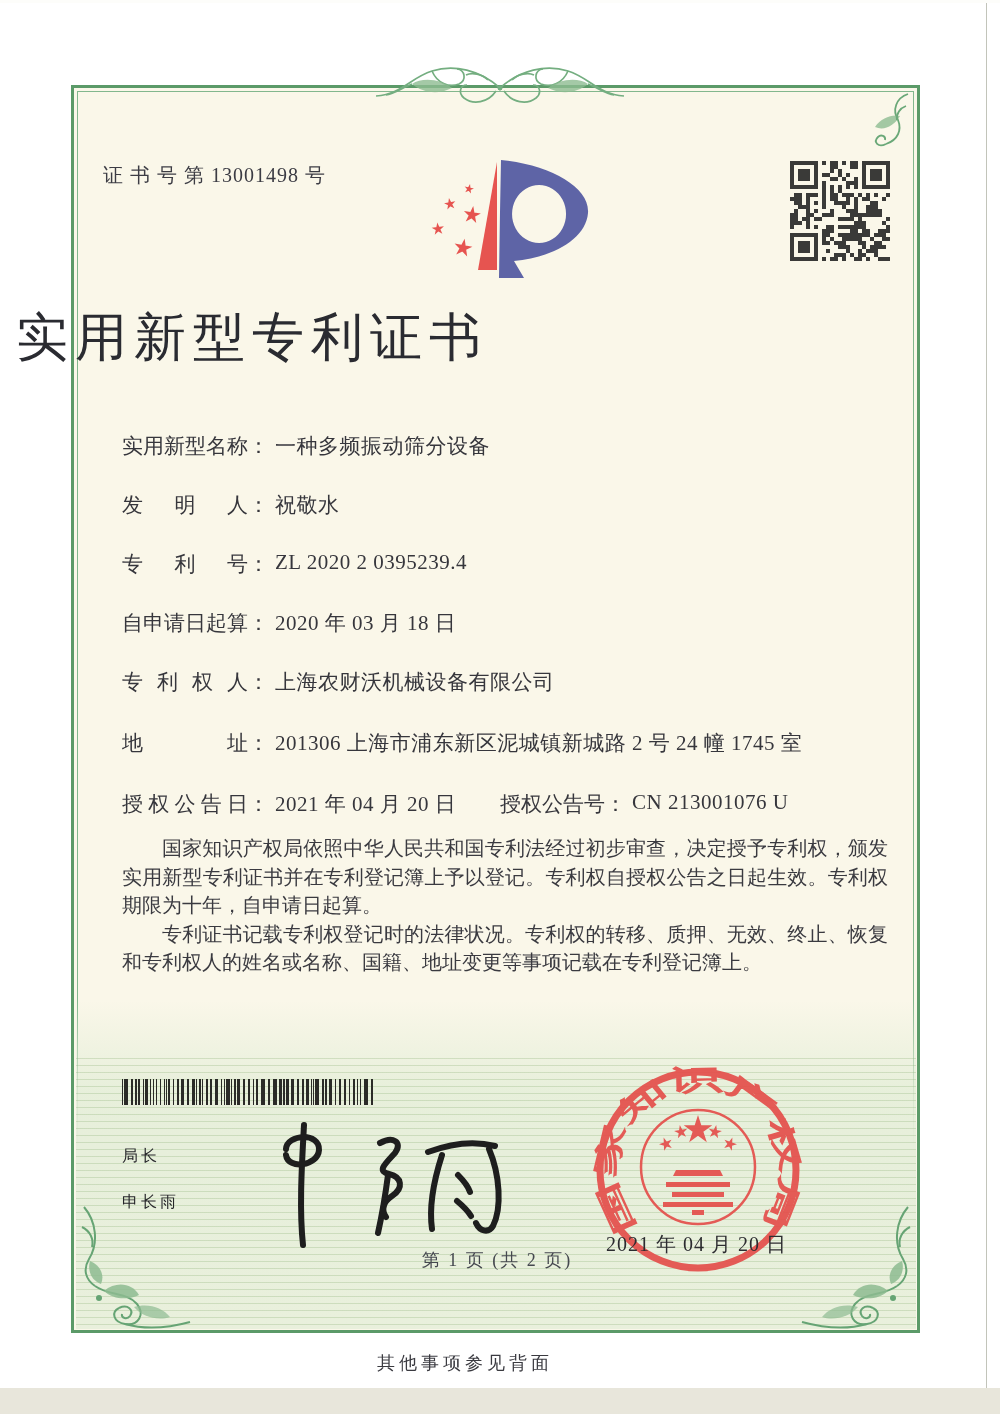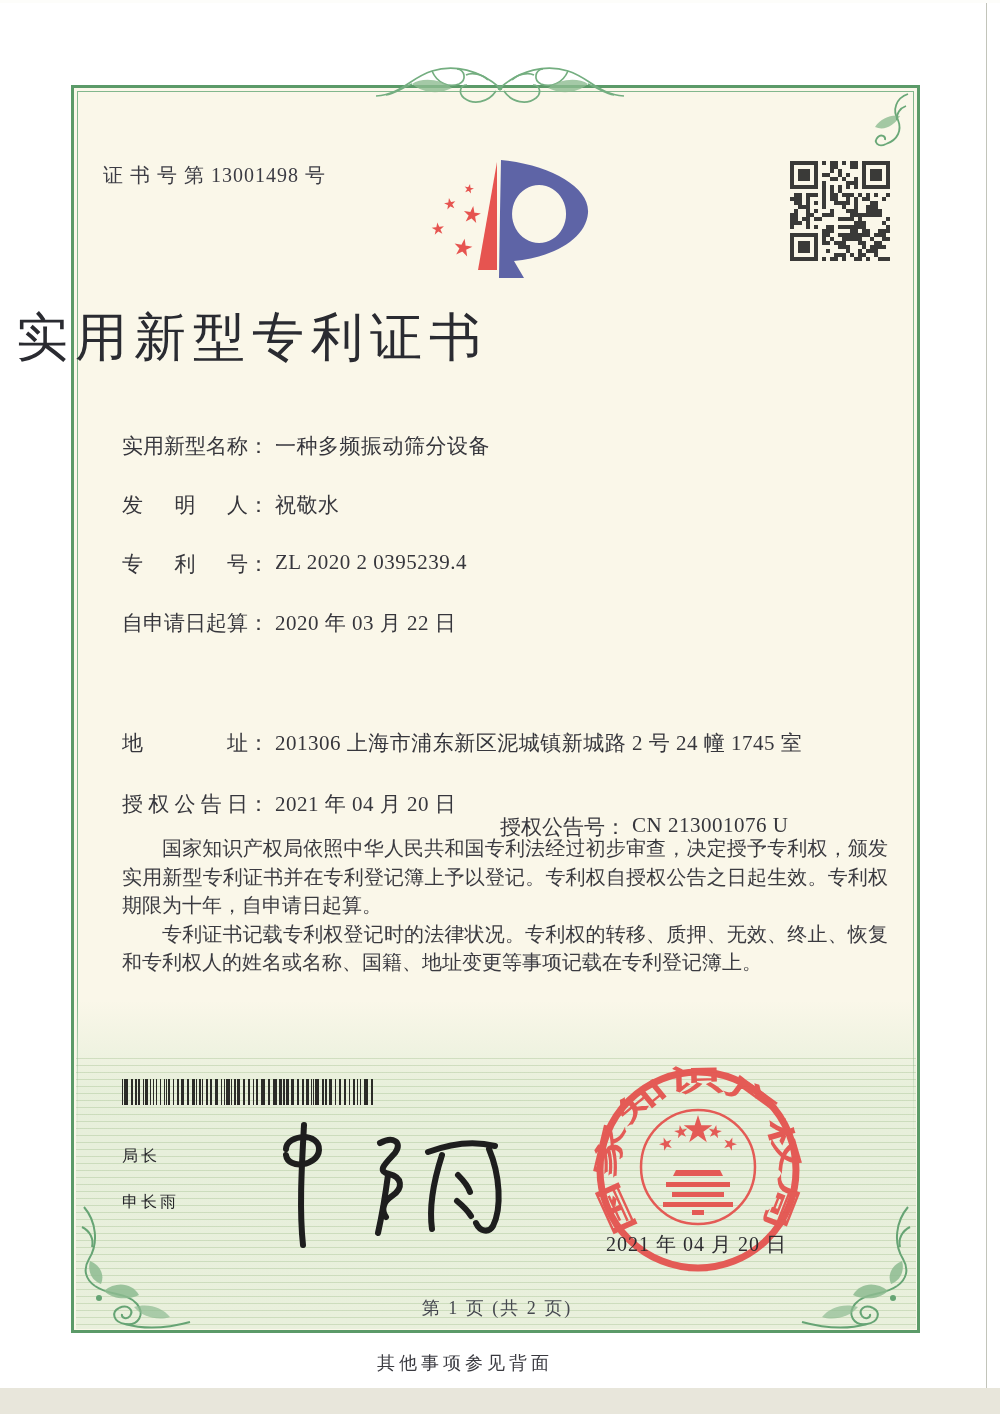--- a/index.html
+++ b/index.html
@@ -31,25 +31,25 @@
     background:repeating-linear-gradient(180deg,rgba(140,176,118,.30) 0 1px,rgba(140,176,118,0) 1px 7px);}
   .ornament{position:absolute;pointer-events:none;}
   
   .cert-no{position:absolute;left:103px;top:162px;font-size:20px;letter-spacing:1px;color:#3c3c44;}
   .title{position:absolute;left:16px;top:303px;width:1000px;text-align:left;
     font-size:52px;font-weight:400;letter-spacing:7px;color:#2a2b31;}
   .row{position:absolute;left:122px;width:790px;height:30px;font-size:21px;white-space:nowrap;}
   .lbl{display:inline-block;width:126px;text-align:justify;text-align-last:justify;vertical-align:top;}
   .colon{display:inline-block;vertical-align:top;}
   .val{display:inline-block;margin-left:6px;vertical-align:top;letter-spacing:.5px;}
-  .pair2{position:absolute;left:378px;top:0;margin-top:23px;}
+  .pair2{position:absolute;left:378px;top:0;}
   .paras{position:absolute;left:122px;top:834px;width:766px;font-size:20px;
     line-height:28.5px;text-align:justify;color:#3a3a40;}
   .paras p{margin:0;text-indent:2em;}
-  .page-no{position:absolute;left:122px;top:1296px;width:750px;text-align:center;
+  .page-no{position:absolute;left:122px;top:1248px;width:750px;text-align:center;
     font-size:18px;letter-spacing:2px;color:#45484f;}
   .back-note{position:absolute;left:0;top:1351px;width:930px;text-align:center;
     font-size:18px;letter-spacing:4px;color:#3a3a40;}
   .signer{position:absolute;left:122px;font-size:16px;
     font-family:"Liberation Sans","DejaVu Sans",sans-serif;color:#26262a;letter-spacing:3px;}
   .seal-date{position:absolute;left:606px;top:1231px;font-size:20px;color:#2c2c30;
     letter-spacing:1px;white-space:nowrap;}
   svg{display:block;}
 </style>
 </head>
@@ -367,21 +367,24 @@
   <div class="row" style="top:491px">
     <span class="lbl">发明人</span><span class="colon">：</span><span class="val">祝敬水</span>
   </div>
   <div class="row" style="top:432px">
     <span class="lbl">实用新型名称</span><span class="colon">：</span><span class="val">一种多频振动筛分设备</span>
   </div>
   <div class="row" style="top:550px">
     <span class="lbl">专利号</span><span class="colon">：</span><span class="val">ZL 2020 2 0395239.4</span>
   </div>
   <div class="row" style="top:609px">
-    <span class="lbl">自申请日起算</span><span class="colon">：</span><span class="val">2020 年 03 月 22 日</span>
+    <span class="lbl">自申请日起算</span><span class="colon">：</span><span class="val">2020 年 03 月 18 日</span>
+  </div>
+  <div class="row" style="top:668px">
+    <span class="lbl">专利权人</span><span class="colon">：</span><span class="val">上海农财沃机械设备有限公司</span>
   </div>
   <div class="row" style="top:729px">
     <span class="lbl">地址</span><span class="colon">：</span><span class="val">201306 上海市浦东新区泥城镇新城路 2 号 24 幢 1745 室</span>
   </div>
   <div class="row" style="top:790px">
     <span class="lbl">授权公告日</span><span class="colon">：</span><span class="val">2021 年 04 月 20 日</span>
     <span class="pair2">
       <span>授权公告号</span><span class="colon">：</span><span class="val">CN 213001076 U</span>
     </span>
   </div>

